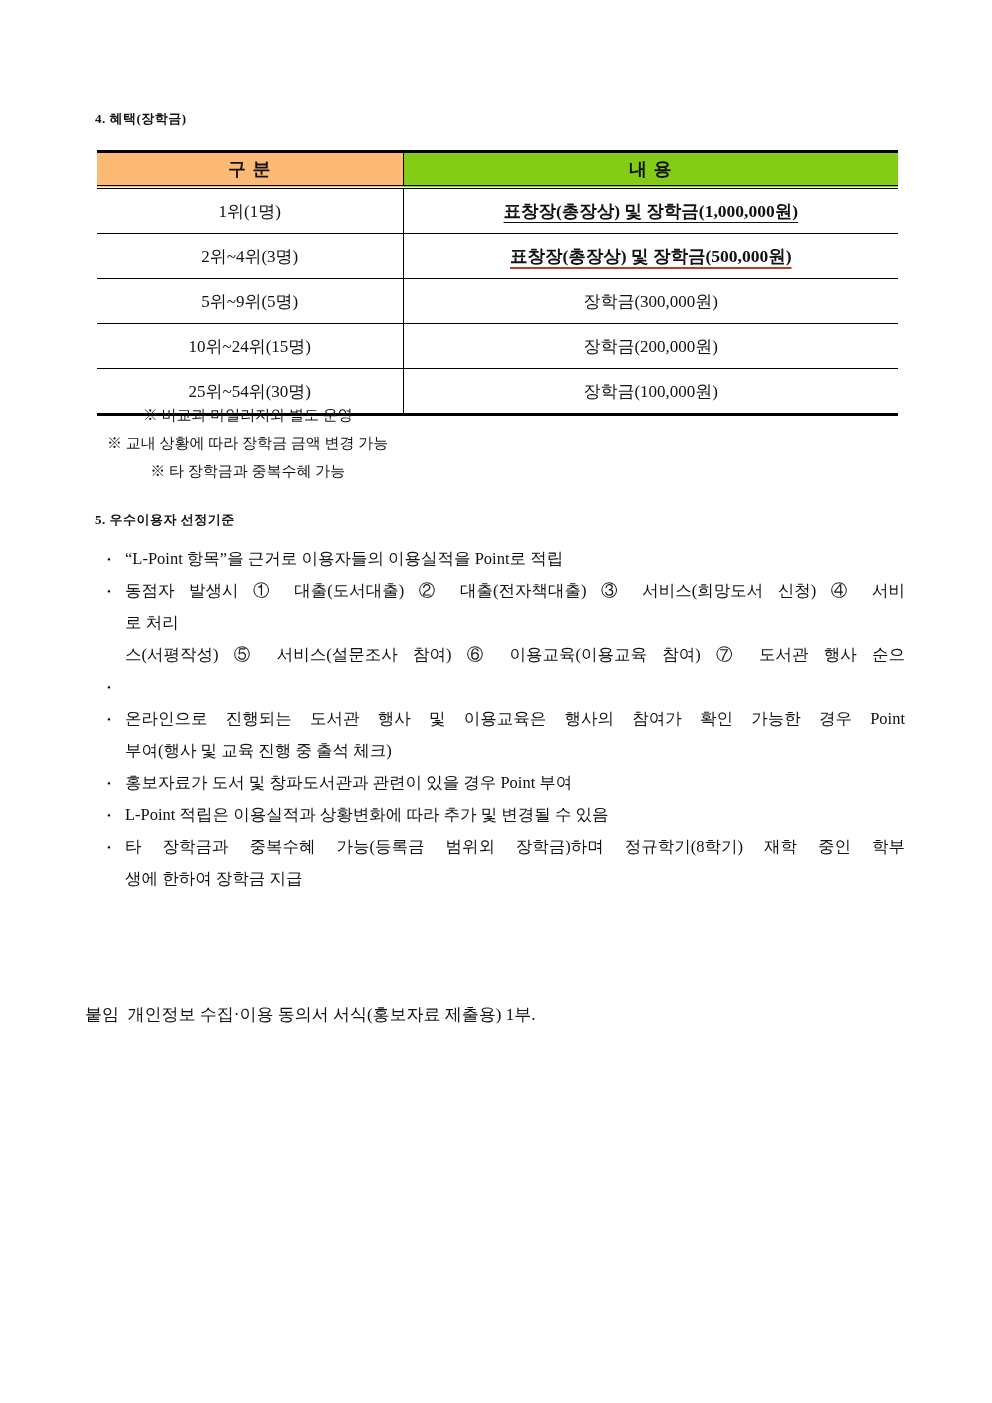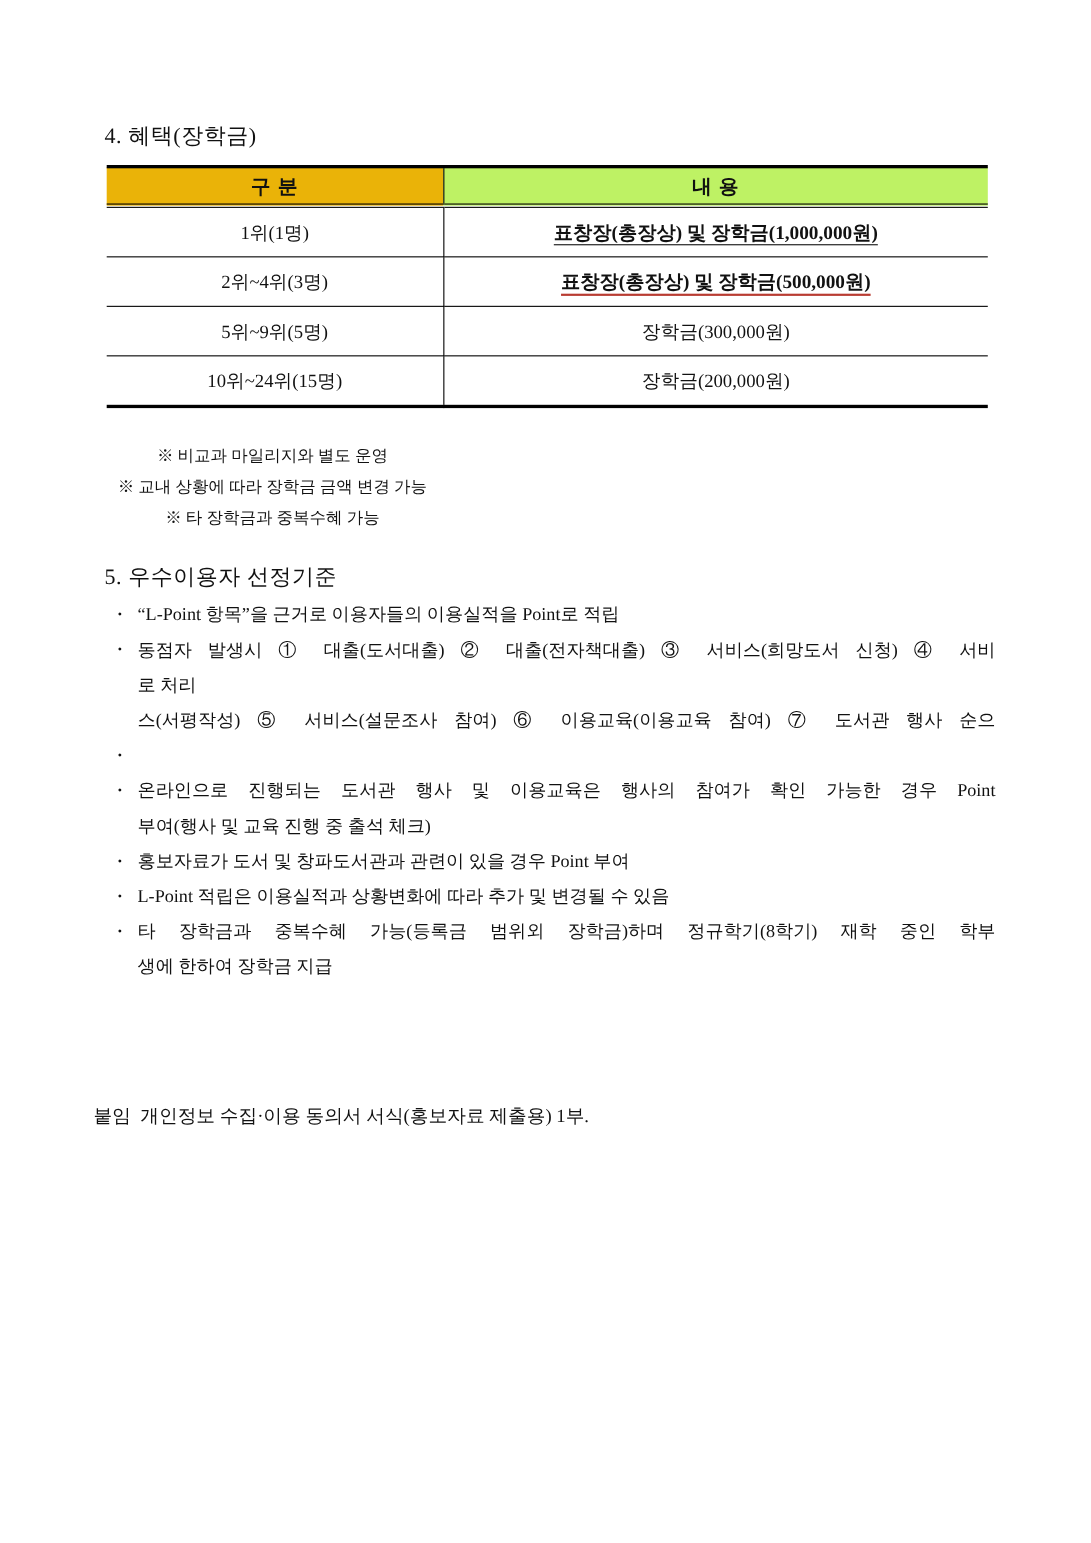--- a/index.html
+++ b/index.html
@@ -6,21 +6,21 @@
   .page{
     position:relative;
     width:992px;height:1403px;
     background:#ffffff;
     color:#111111;
     font-family:"Liberation Serif","DejaVu Serif",serif;
     overflow:hidden;
   }
   .sec-title{
     position:absolute;left:95px;
-    font-size:20px;font-weight:normal;letter-spacing:0.5px;
+    font-size:13px;font-weight:bold;letter-spacing:0.5px;
     white-space:pre;
   }
   #sec4-title{top:110px;}
   #sec5-title{top:511px;}
 
   
   .benefit-table{
     position:absolute;left:97px;top:150px;
     width:801px;
     border-collapse:collapse;table-layout:fixed;
@@ -96,40 +96,44 @@
 
   <div class="sec-title" id="sec4-title">4. 혜택(장학금)</div>
 
   <table class="benefit-table">
     <colgroup>
         <col class="c1">
         <col class="c2">
       </colgroup>
     <thead>
       <tr>
-        <th style="background: #eab308;">구 분</th>
-        <th style="background: #bef264;">내 용</th>
+        <th style="background: #fdba74;">구 분</th>
+        <th style="background: #84cc16;">내 용</th>
       </tr>
     </thead>
     <tbody>
         <tr>
           <td>1위(1명)</td>
           <td class="strong"><span class="em-underline" style="text-decoration-color: rgb(185, 60, 50); text-decoration: underline;">표창장(총장상) 및 장학금(1,000,000원)</span></td>
         </tr>
         <tr>
           <td>2위~4위(3명)</td>
           <td class="strong"><span class="em-underline" style="text-decoration-color: rgb(185, 60, 50);">표창장(총장상) 및 장학금(500,000원)</span></td>
         </tr>
         <tr>
           <td>5위~9위(5명)</td>
           <td>장학금(300,000원)</td>
         </tr>
         <tr>
           <td>10위~24위(15명)</td>
           <td>장학금(200,000원)</td>
+        </tr>
+        <tr>
+          <td>25위~54위(30명)</td>
+          <td>장학금(100,000원)</td>
         </tr>
       </tbody>
   </table>
 
   <div class="notes">
       <div class="note-line">※ 비교과 마일리지와 별도 운영</div>
       <div class="note-line">※ 교내 상황에 따라 장학금 금액 변경 가능</div>
       <div class="note-line">※ 타 장학금과 중복수혜 가능</div>
     </div>
 

